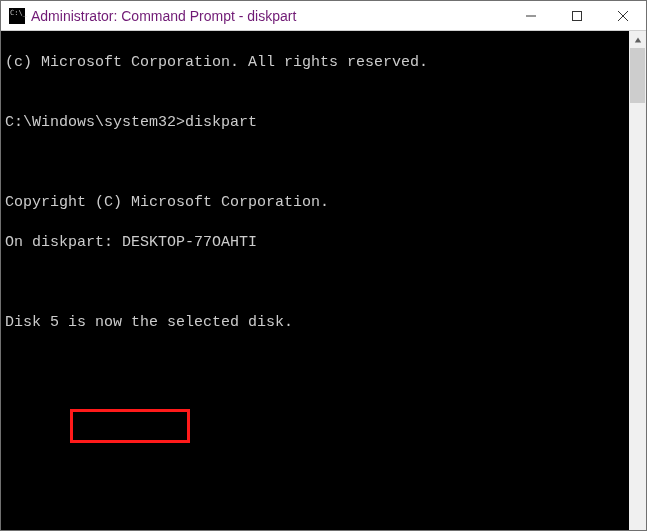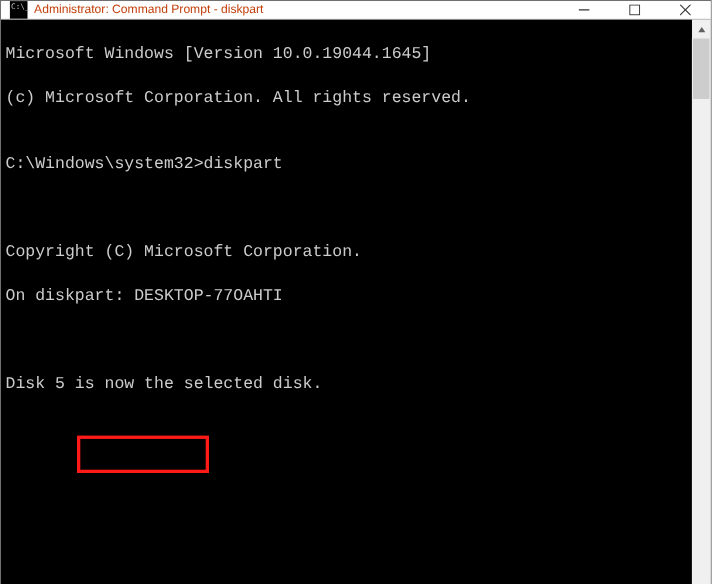--- a/index.html
+++ b/index.html
@@ -24,22 +24,22 @@
     display: inline-block;
   }
   .title-icon::before {
     content: "C:\\_";
     color: #c0c0c0;
     font: 7px/16px "Consolas", monospace;
     position: absolute; left: 1px; top: -3px;
   }
   .title-text {
     flex: 1;
-    font-size: 11px;
-    color: #c2410c;
+    font-size: 14px;
+    color: #701a75;
     white-space: nowrap; overflow: hidden;
   }
   .win-controls { display: flex; height: 100%; }
   .win-btn {
     width: 46px; height: 100%;
     display: flex; align-items: center; justify-content: center;
     color: #333;
   }
   .win-btn svg { width: 10px; height: 10px; stroke: #333; stroke-width: 1; fill: none; }
   .client {
@@ -105,21 +105,20 @@
             <line x1="0" y1="0" x2="10" y2="10"></line>
             <line x1="10" y1="0" x2="0" y2="10"></line>
           </svg>
       </div>
     </div>
   </div>
 
   <div class="client">
     <div class="console-wrap">
       <div class="console">
-<span class="line">Microsoft Windows [Version 10.0.19044.1645]</span>
 <span class="line">(c) Microsoft Corporation. All rights reserved.</span>
 <span class="line"></span>
 <span class="line"><span class="input-seg">C:\Windows\system32&gt;</span><span class="input-seg">diskpart</span></span>
 <span class="line"></span>
 <span class="line"></span>
 <span class="line">Copyright (C) Microsoft Corporation.</span>
 <span class="line">On diskpart: DESKTOP-77OAHTI</span>
 <span class="line"></span>
 <span class="line"></span>
 <span class="line">Disk 5 is now the selected disk.</span>

